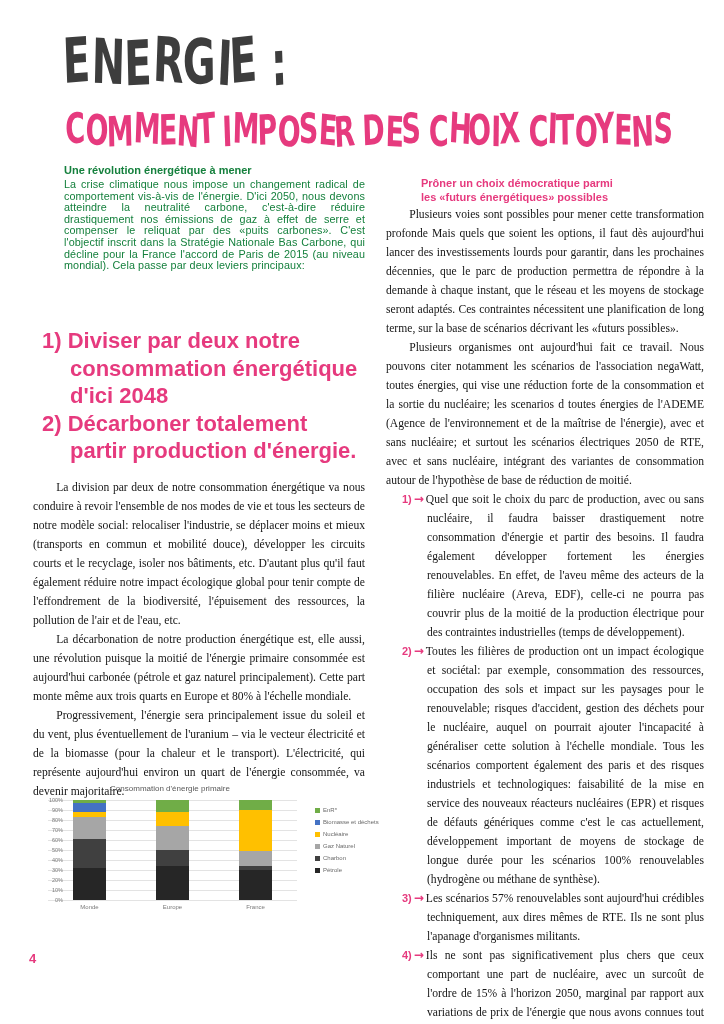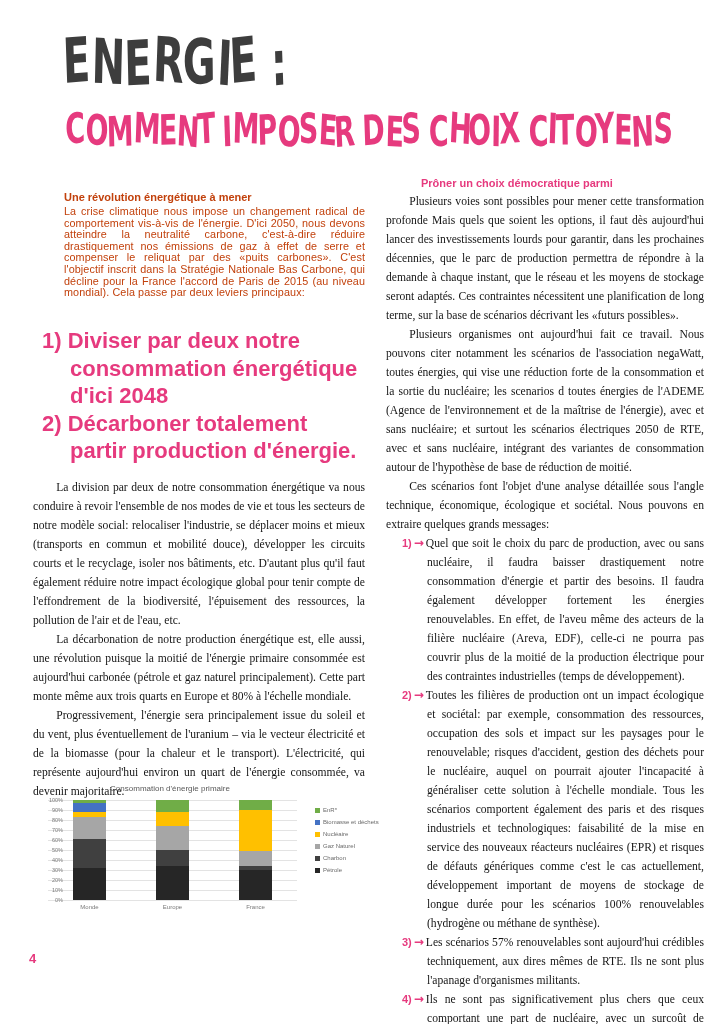--- a/index.html
+++ b/index.html
@@ -8,21 +8,21 @@
     font-family:"Liberation Sans", sans-serif;color:#1a1a1a;overflow:hidden;
   }
   
   .hd{position:absolute;white-space:nowrap;font-family:"DejaVu Sans", sans-serif;font-weight:800;}
   .hd .hd-char{display:inline-block;transform-origin:50% 95%;}
   #title-line1{left:64px;top:50px;font-size:40px;letter-spacing:0px;color:#3d3d3d;}
   #title-line2{left:66px;top:122px;font-size:27px;letter-spacing:-1px;color:#e63a7e;}
   
   .serif{font-family:"Liberation Serif", serif;font-size:11.6px;line-height:19px;text-align:justify;color:#151515;}
   .serif p{margin:0;text-indent:2em;}
-  #intro-block{position:absolute;left:64px;top:191px;width:301px;color:#c2410c;}
+  #intro-block{position:absolute;left:64px;top:164px;width:301px;color:#15803d;}
   #intro-heading{font-size:11px;font-weight:bold;margin:0 0 2px 0;line-height:13px;}
   #intro-text{font-size:10.8px;line-height:11.6px;text-align:justify;letter-spacing:.1px;}
   #key-levers{position:absolute;left:42px;top:327px;width:322px;color:#e63a7e;
     font-size:22px;line-height:27.5px;font-weight:bold;}
   .lever{padding-left:28px;text-indent:-28px;}
   #left-serif{position:absolute;left:33px;top:478px;width:332px;}
   #right-col{position:absolute;left:386px;top:177px;width:318px;}
   #right-heading{color:#e63a7e;font-weight:bold;font-size:11px;line-height:13.5px;margin-left:35px;margin-bottom:1px;}
   .point{padding-left:41px;text-indent:-25px;margin:0;}
   .pt-num{font-family:"Liberation Sans", sans-serif;font-weight:bold;color:#e63a7e;font-size:11px;}
@@ -139,25 +139,25 @@
       <div class="leg-row">
         <div class="leg-swatch" style="background: rgb(38, 38, 38);"></div>
         <div class="leg-label">Pétrole</div>
       </div>
     </div>
 </div>
 
 <div id="right-col">
   <div id="right-heading">
     <div>Prôner un choix démocratique parmi</div>
+    <div>les «futurs énergétiques» possibles</div>
   </div>
   <div class="serif">
     <p>Plusieurs voies sont possibles pour mener cette transformation profonde Mais quels que soient les options, il faut dès aujourd'hui lancer des investissements lourds pour garantir, dans les prochaines décennies, que le parc de production permettra de répondre à  la demande à chaque instant, que le réseau et les moyens de stockage seront adaptés. Ces contraintes nécessitent une planification de long terme, sur la base de scénarios décrivant les «futurs possibles».</p>
     <p>Plusieurs organismes ont aujourd'hui fait ce travail. Nous pouvons citer notamment les scénarios de l'association negaWatt, toutes énergies, qui vise une réduction forte de la consommation et la sortie du nucléaire; les scenarios d toutes énergies de l'ADEME (Agence de l'environnement et de la maîtrise de l'énergie), avec et sans nucléaire; et surtout les scénarios électriques 2050 de RTE, avec et sans nucléaire, intégrant des variantes de consommation autour de l'hypothèse de base de réduction de moitié.</p>
-    <p>Ces scénarios font l'objet d'une analyse détaillée sous l'angle technique, économique, écologique et sociétal. Nous pouvons en extraire quelques grands messages:</p>
     <div class="point"><span class="pt-num">1)</span><span class="pt-arrow">→</span><span>Quel que soit le choix du parc de production, avec ou sans nucléaire, il faudra baisser drastiquement notre consommation d'énergie et partir des besoins. Il faudra également développer fortement les énergies renouvelables. En effet, de l'aveu même des acteurs de la filière nucléaire (Areva, EDF), celle-ci ne pourra pas couvrir plus de la moitié de la production électrique pour des contraintes industrielles (temps de développement).</span></div>
     <div class="point"><span class="pt-num">2)</span><span class="pt-arrow">→</span><span>Toutes les filières de production ont un impact écologique et sociétal: par exemple, consommation des ressources, occupation des sols et impact sur les paysages pour le renouvelable; risques d'accident, gestion des déchets pour le nucléaire, auquel on pourrait ajouter l'incapacité à généraliser cette solution à l'échelle mondiale. Tous les scénarios comportent également des paris et des risques industriels et technologiques: faisabilité de la mise en service des nouveaux réacteurs nucléaires (EPR) et risques de défauts génériques comme c'est le cas actuellement, développement important de moyens de stockage de longue durée pour les scénarios 100% renouvelables (hydrogène ou méthane de synthèse).</span></div>
     <div class="point"><span class="pt-num">3)</span><span class="pt-arrow">→</span><span>Les scénarios 57% renouvelables sont aujourd'hui crédibles techniquement, aux dires mêmes de RTE.  Ils ne sont plus l'apanage d'organismes militants.</span></div>
     <div class="point"><span class="pt-num">4)</span><span class="pt-arrow">→</span><span>Ils ne sont pas significativement plus chers que ceux comportant une part de nucléaire, avec un surcoût de l'ordre de 15% à l'horizon 2050, marginal par rapport aux variations de prix de l'énergie que nous avons connues tout récemment. Il est donc contre-productif de prétendre que les renouvelables sont moins chères que le nucléaire (en omettant souvent les surcoûts liés aux besoins d'équilibrage</span></div>
   </div>
 </div>
 
 <div id="page-number">4</div>
 
 </body></html>

